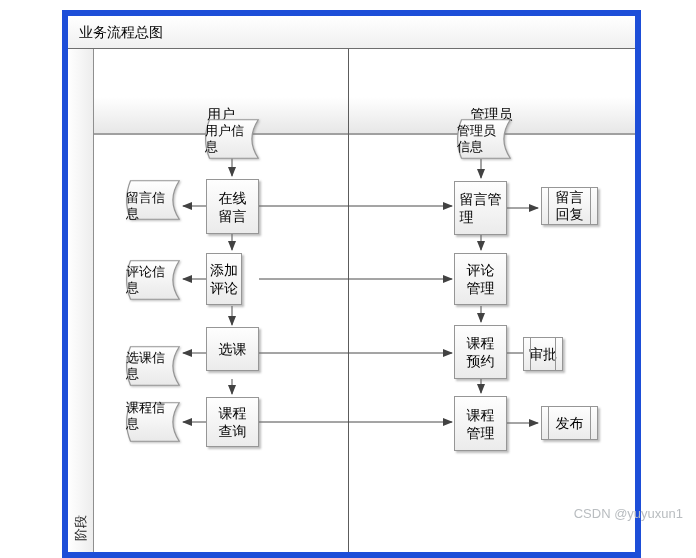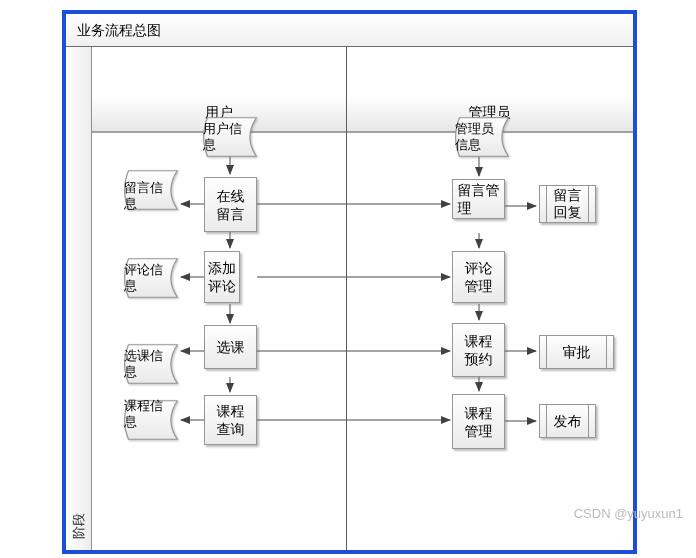--- a/index.html
+++ b/index.html
@@ -2,21 +2,21 @@
 <html><head>
 <meta charset="utf-8">
 <style>
   html,body{margin:0;padding:0;background:#ffffff;}
   body{width:696px;height:558px;position:relative;overflow:hidden;
        font-family:"Liberation Sans","DejaVu Sans",sans-serif;color:#111;}
   .stage{position:absolute;left:0;top:0;width:696px;height:558px;}
 
   
   .frame{position:absolute;left:62px;top:10px;width:567px;height:536px;
-         border:4px solid #1d4ed8;background:#ffffff;}
+         border:6px solid #1d4ed8;background:#ffffff;}
 
   .titlebar{position:absolute;left:0;top:0;width:567px;height:33px;
             background:linear-gradient(#ffffff,#f0f0f0);
             border-bottom:1px solid #6e6e6e;box-sizing:border-box;}
   .titlebar .title{display:block;padding-left:11px;line-height:32px;font-size:14px;color:#000;}
 
   .phase-strip{position:absolute;left:0;top:33px;width:26px;height:503px;
                background:linear-gradient(90deg,#ffffff,#ededed);
                border-right:1px solid #8f8f8f;box-sizing:border-box;}
   .phase-label{position:absolute;left:-3px;bottom:16px;width:30px;height:16px;
@@ -119,21 +119,21 @@
       </svg>
       <div class="label">用户信
 息</div>
     </div>
 
     <div class="node proc" style="left:138px;top:163px;width:53px;height:55px">
       <div class="label">在线
 留言</div>
     </div>
 
-    <div class="node stored" style="left:54px;top:156px;width:58px;height:52px">
+    <div class="node stored" style="left:54px;top:164px;width:58px;height:52px">
       <svg width="58" height="40" viewBox="0 0 58 40">
         <path d="M8.5 0.75 H57.25 Q44.5 20 57.25 39.25 H8.5 Q0.75 20 8.5 0.75 Z" fill="url(#shapeGrad)" stroke="#969696" stroke-width="1.2"></path>
       </svg>
       <div class="label">留言信
 息</div>
     </div>
 
     <div class="node proc" style="left:138px;top:237px;width:36px;height:52px">
       <div class="label">添加
 评论</div>
@@ -173,41 +173,41 @@
     </div>
 
     <div class="node stored" style="left:385px;top:103px;width:58px;height:40px">
       <svg width="58" height="40" viewBox="0 0 58 40">
         <path d="M8.5 0.75 H57.25 Q44.5 20 57.25 39.25 H8.5 Q0.75 20 8.5 0.75 Z" fill="url(#shapeGrad)" stroke="#969696" stroke-width="1.2"></path>
       </svg>
       <div class="label">管理员
 信息</div>
     </div>
 
-    <div class="node proc" style="left:386px;top:165px;width:53px;height:40px">
+    <div class="node proc" style="left:386px;top:165px;width:53px;height:54px">
       <div class="label">留言管
 理</div>
     </div>
 
     <div class="node pre" style="left:473px;top:171px;width:57px;height:38px">
       <div class="label">留言
 回复</div>
     </div>
 
     <div class="node proc" style="left:386px;top:237px;width:53px;height:52px">
       <div class="label">评论
 管理</div>
     </div>
 
     <div class="node proc" style="left:386px;top:309px;width:53px;height:54px">
       <div class="label">课程
 预约</div>
     </div>
 
-    <div class="node pre" style="left:473px;top:321px;width:75px;height:34px">
+    <div class="node pre" style="left:455px;top:321px;width:40px;height:34px">
       <div class="label">审批</div>
     </div>
 
     <div class="node proc" style="left:386px;top:380px;width:53px;height:55px">
       <div class="label">课程
 管理</div>
     </div>
 
     <div class="node pre" style="left:473px;top:390px;width:57px;height:34px">
       <div class="label">发布</div>

